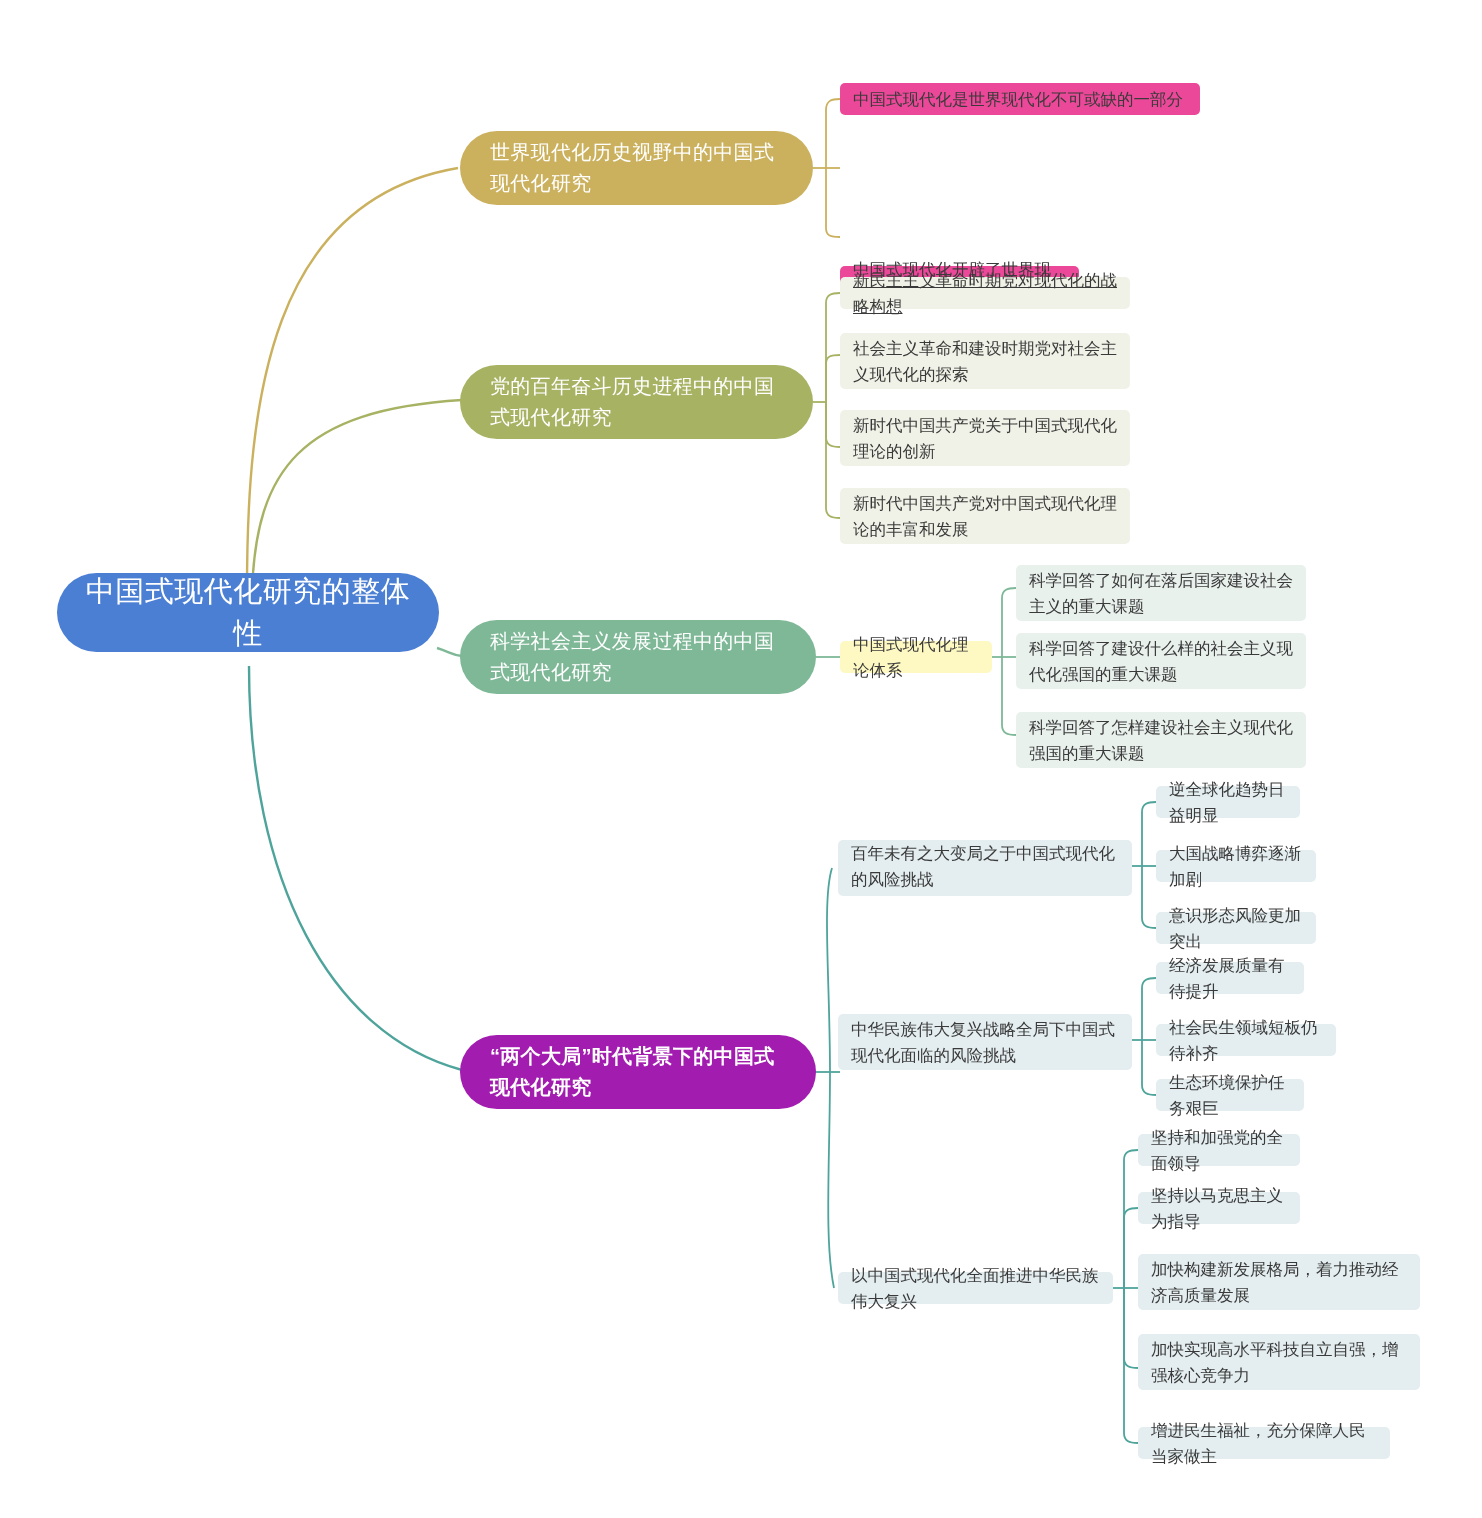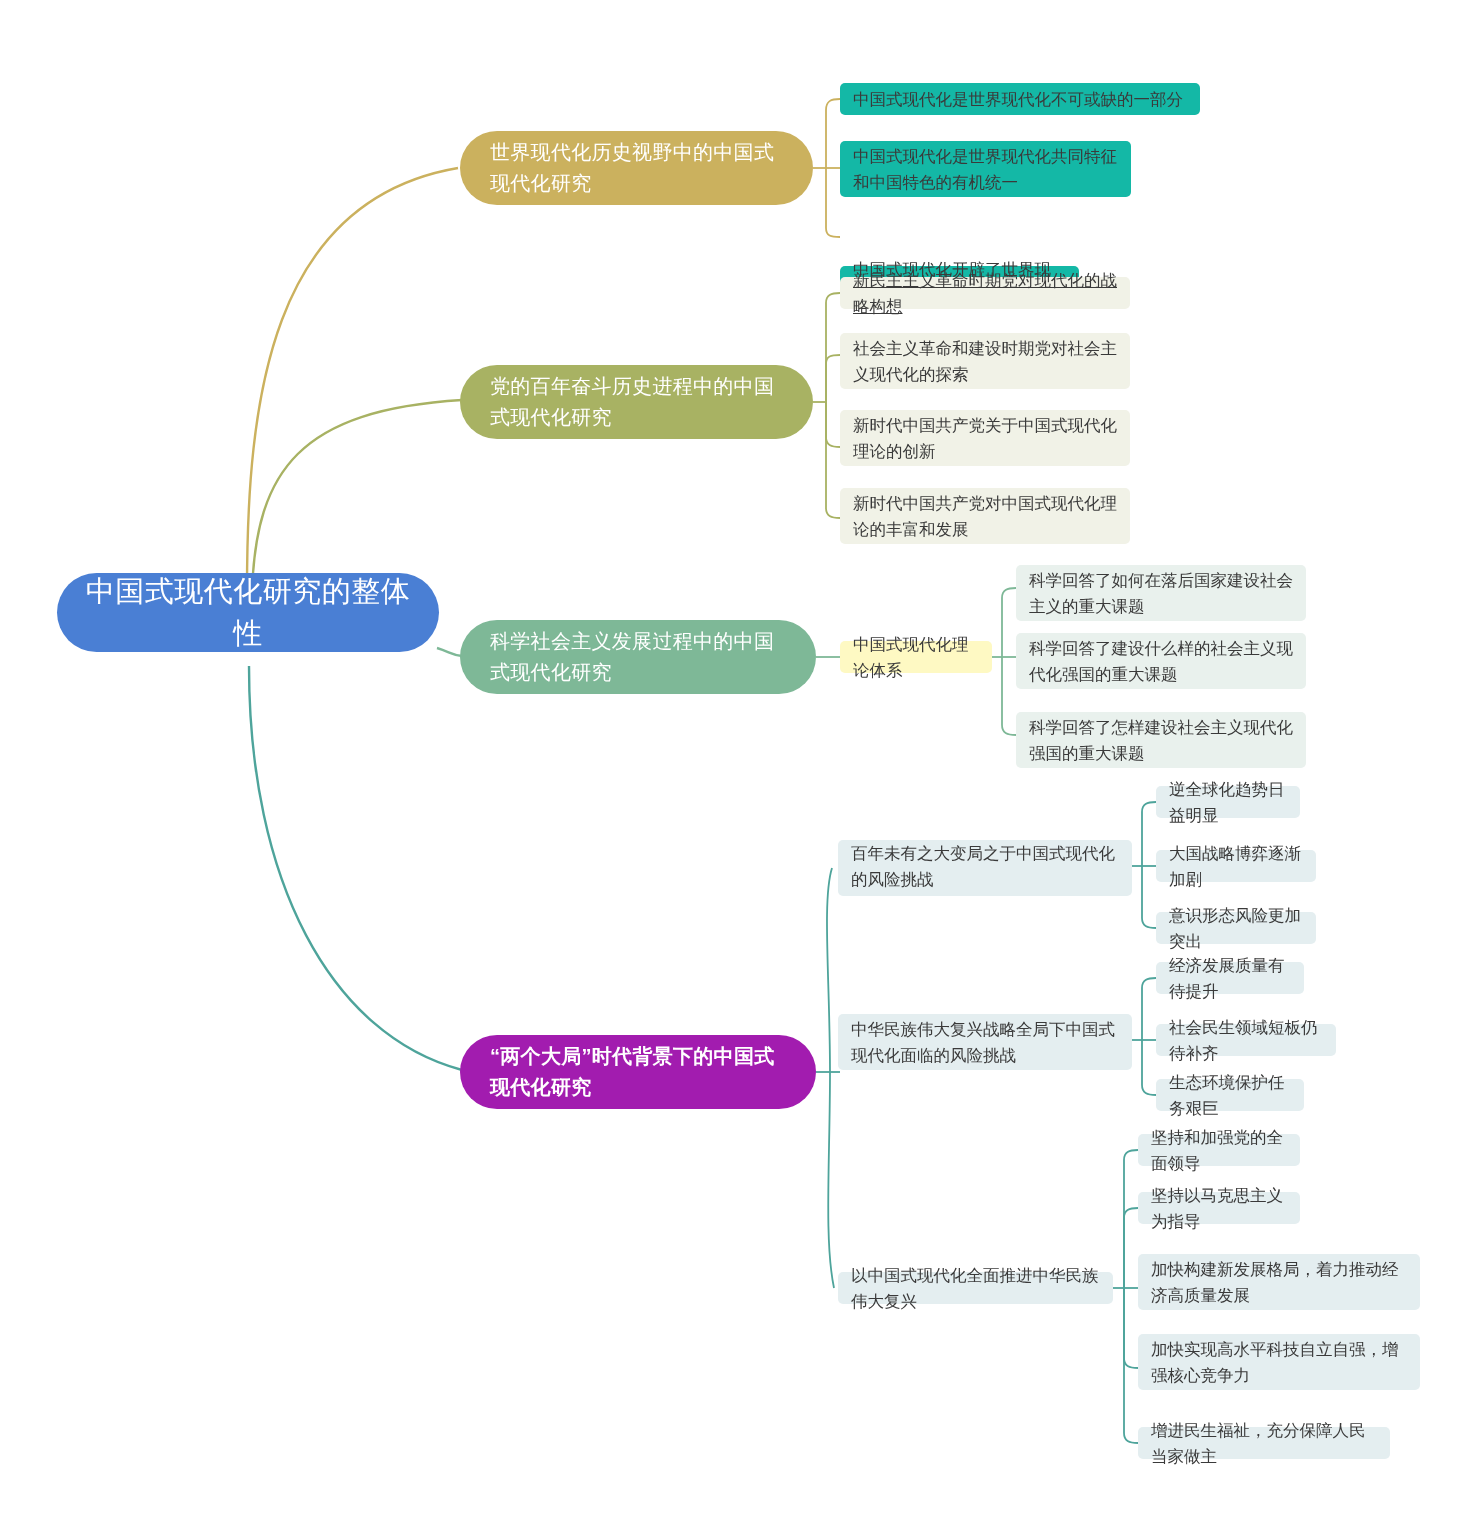--- a/index.html
+++ b/index.html
@@ -68,21 +68,21 @@
   .branch.b4 { background: #a21caf; font-weight: bold; }
 
   
   .leaf {
     border-radius: 5px;
     color: #3a3a3a;
     font-size: 16.5px;
     line-height: 1.58;
     padding: 9px 13px;
   }
-  .leaf.c1 { background: #14b8a6; }
+  .leaf.c1 { background: #ec4899; }
   .leaf.c2 { background: #f1f2e7; }
   .leaf.c3 { background: #e9f1ed; }
   .leaf.c4 { background: #e4eef0; }
   .leaf.mid3 { background: #fef9c3; }
 </style>
 </head>
 <body>
 
 <div id="mindmap">
 
@@ -140,23 +140,20 @@
   <div class="node root" style="left:57px; top:573px; width:382px; height:79px;">
     <span class="txt">中国式现代化研究的整体性</span>
   </div>
 
   <div class="node branch b1" style="left:460px; top:131px; width:353px; height:74px;">
     <span class="txt">世界现代化历史视野中的中国式现代化研究</span>
   </div>
   <div class="node leaf c1" style="left:840px; top:83px; width:360px; height:32px;">
     <span class="txt">中国式现代化是世界现代化不可或缺的一部分</span>
   </div>
-  <div class="node leaf c1" style="left:840px; top:141px; width:291px; height:56px;">
-    <span class="txt">中国式现代化是世界现代化共同特征和中国特色的有机统一</span>
-  </div>
   <div class="node leaf c1" style="left:840px; top:221px; width:239px; height:32px;margin-top:45px;">
     <span class="txt">中国式现代化开辟了世界现代化道路</span>
   </div>
 
   <div class="node branch b2" style="left:460px; top:365px; width:353px; height:74px;">
     <span class="txt">党的百年奋斗历史进程中的中国式现代化研究</span>
   </div>
   <div class="node leaf c2" style="left:840px; top:277px; width:290px; height:32px;text-decoration:underline;">
     <span class="txt">新民主主义革命时期党对现代化的战略构想</span>
   </div>

